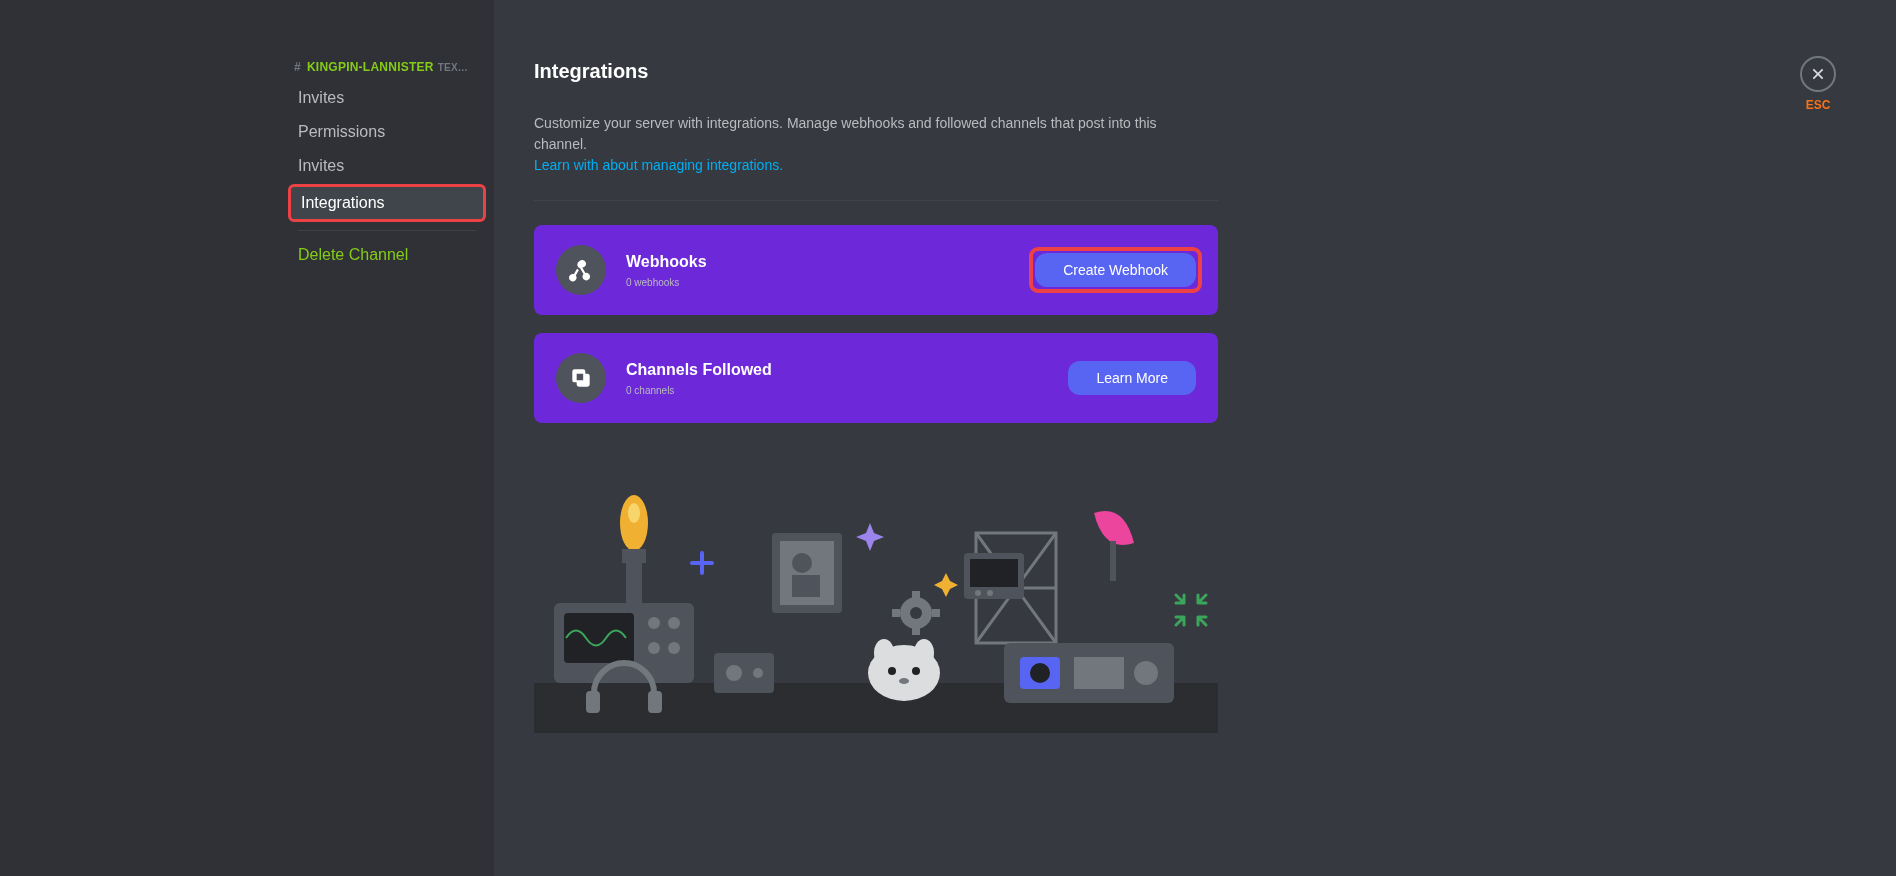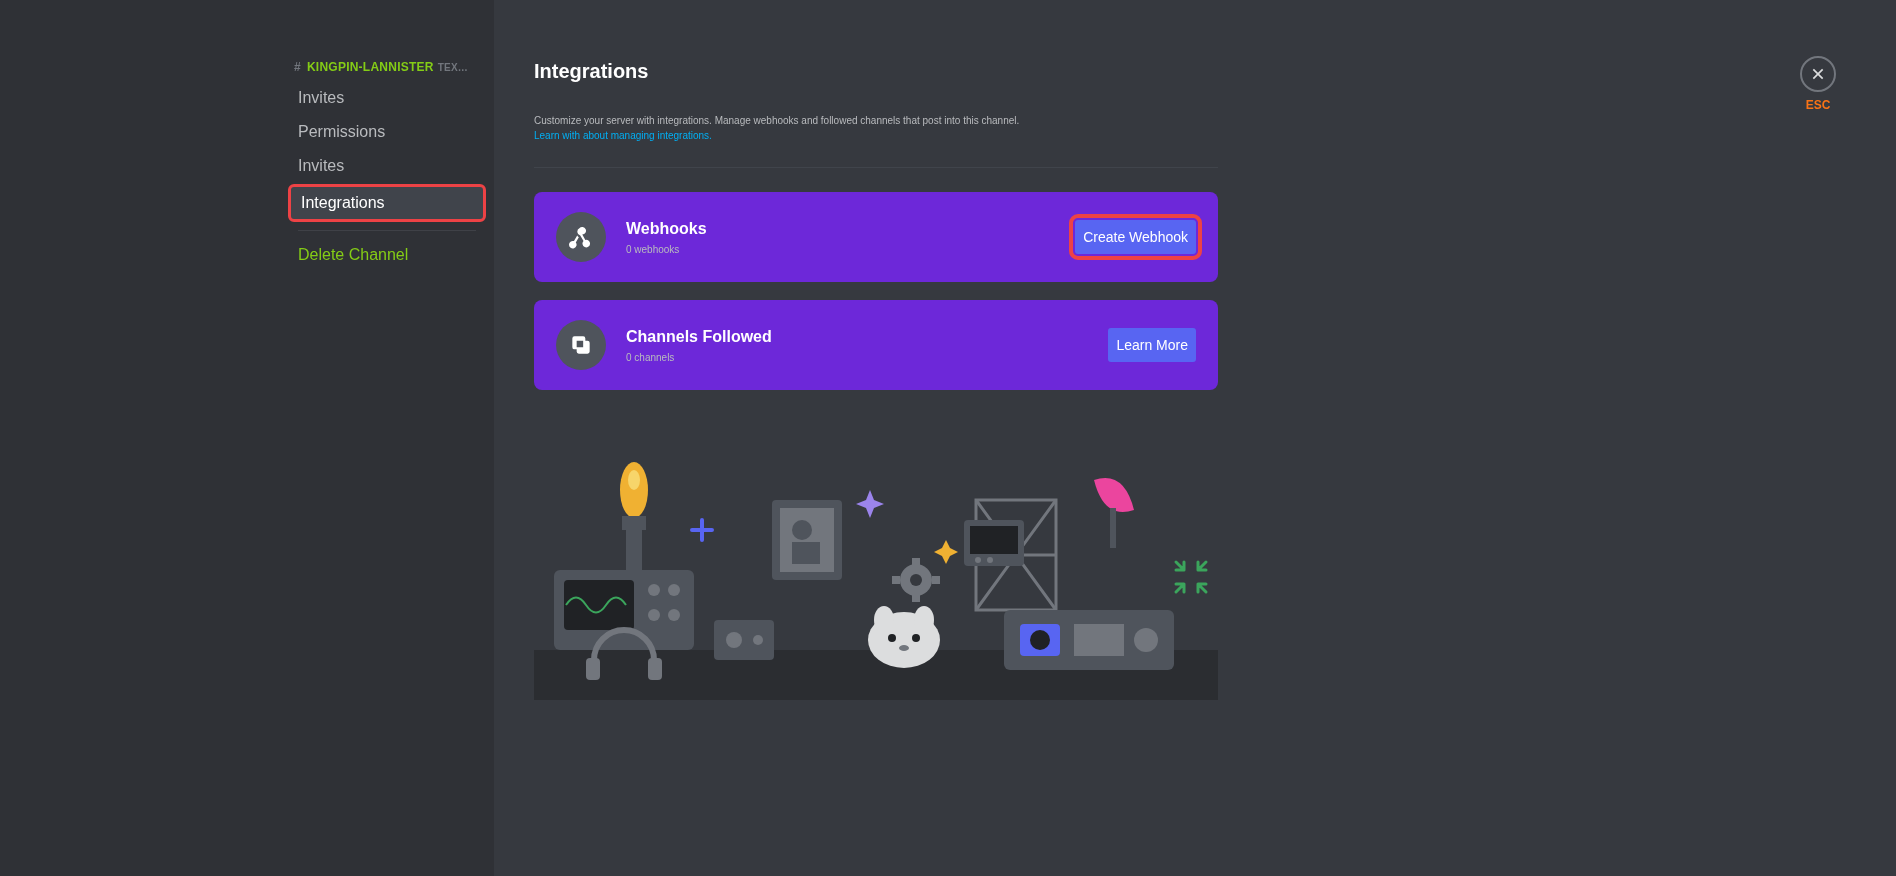--- a/index.html
+++ b/index.html
@@ -86,21 +86,21 @@
     overflow: hidden;
   }
   .page-title {
     color: #fff;
     font-size: 20px;
     font-weight: 600;
     margin-bottom: 30px;
   }
   .page-desc {
     color: #b9bbbe;
-    font-size: 10px;
+    font-size: 14px;
     line-height: 1.5;
     max-width: 660px;
   }
   .page-desc a {
     color: #00aff4;
     text-decoration: none;
   }
   .hr-line {
     border: none;
     height: 1px;
@@ -145,22 +145,22 @@
   }
   .card-sub {
     color: #b9bbbe;
     font-size: 10px;
     margin-top: 6px;
   }
   .btn-primary {
     background: #5865f2;
     color: #fff;
     border: none;
-    border-radius: 3px;
-    padding: 9px 8px;
+    border-radius: 12px;
+    padding: 9px 28px;
     font-size: 14px;
     font-weight: 500;
     cursor: pointer;
   }
   .btn-highlight {
     outline: 4px solid #ed4245;
     outline-offset: 2px;
     border-radius: 3px;
   }
 

